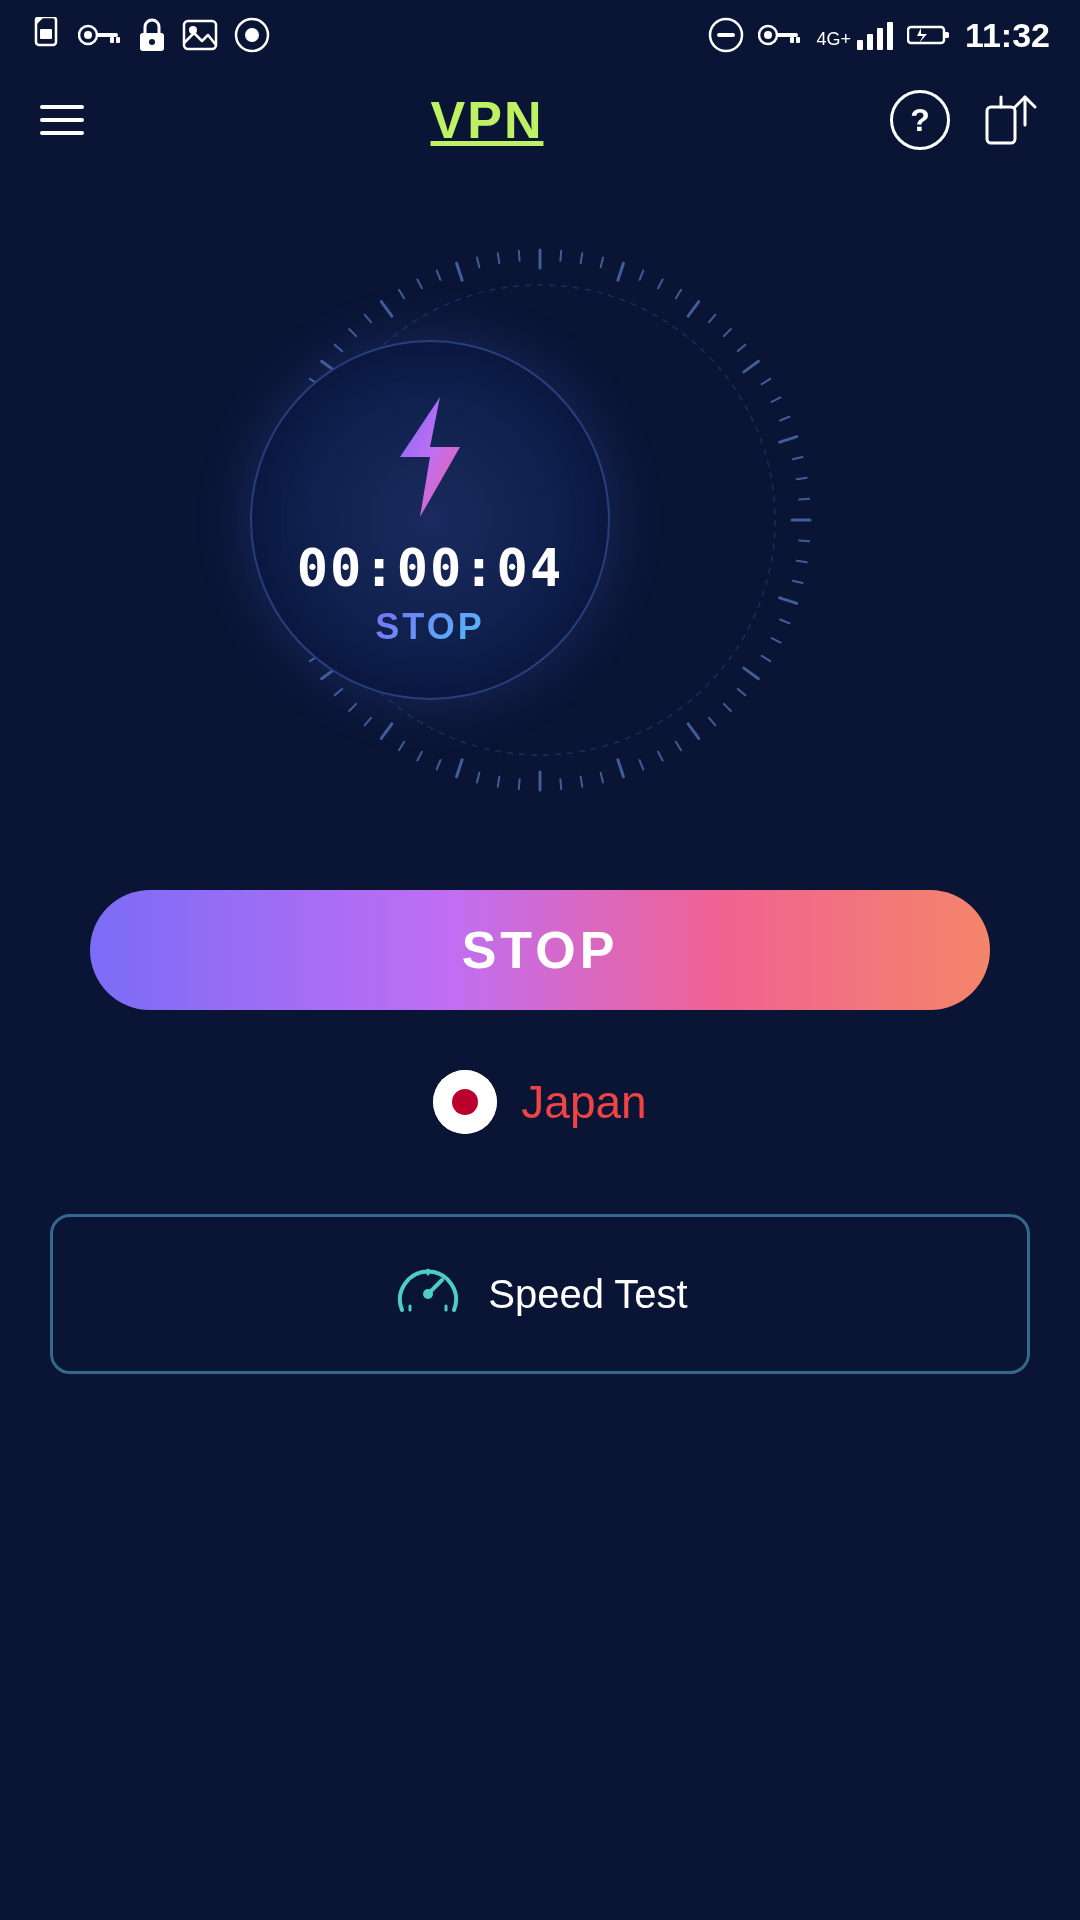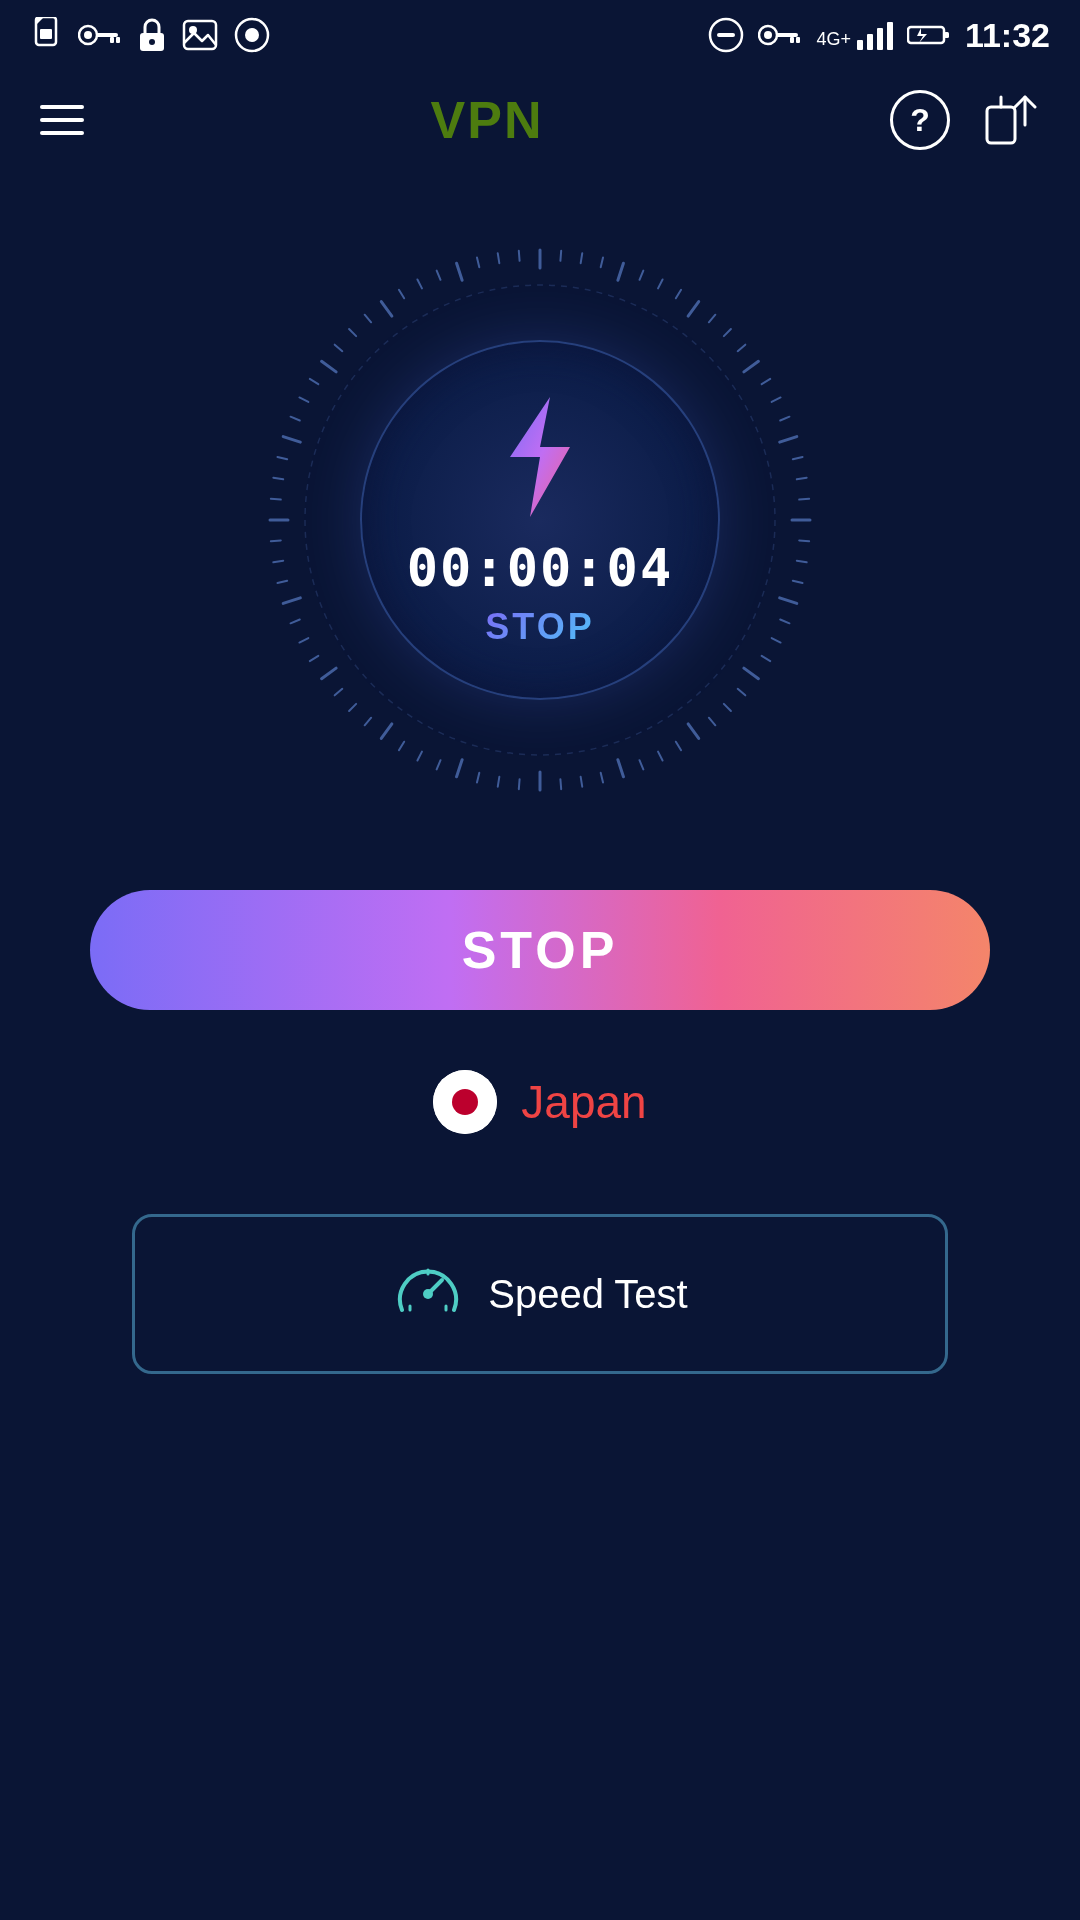--- a/index.html
+++ b/index.html
@@ -69,22 +69,23 @@
       display: block;
       width: 44px;
       height: 4px;
       background-color: white;
       border-radius: 2px;
     }
 
     .header-title {
       font-size: 52px;
       font-weight: bold;
-      color: #4d7c0f;
+      color: #bef264;
       letter-spacing: 2px;
+      text-decoration: underline;
     }
 
     .header-actions {
       display: flex;
       gap: 30px;
       align-items: center;
     }
 
     .header-btn {
       width: 60px;
@@ -118,21 +119,20 @@
       padding-top: 60px;
     }
 
     
     .circle-container {
       position: relative;
       width: 580px;
       height: 580px;
       display: flex;
       align-items: center;
-      justify-content: center;
     }
 
     
     .inner-circle {
       width: 360px;
       height: 360px;
       border-radius: 50%;
       background: radial-gradient(circle at center, #1a2a5e 0%, #0d1e4a 60%, #0a1535 100%);
       border: 2px solid rgba(100, 150, 255, 0.3);
       display: flex;
@@ -208,21 +208,21 @@
       align-items: center;
       justify-content: center;
       overflow: hidden;
     }
 
     
     .bottom-buttons {
       display: flex;
       gap: 40px;
       margin-top: 80px;
-      width: 816px;
+      width: 980px;
     }
 
     .bottom-btn {
       flex: 1;
       height: 160px;
       border: 3px solid rgba(80, 160, 200, 0.6);
       border-radius: 20px;
       background: transparent;
       display: flex;
       align-items: center;

